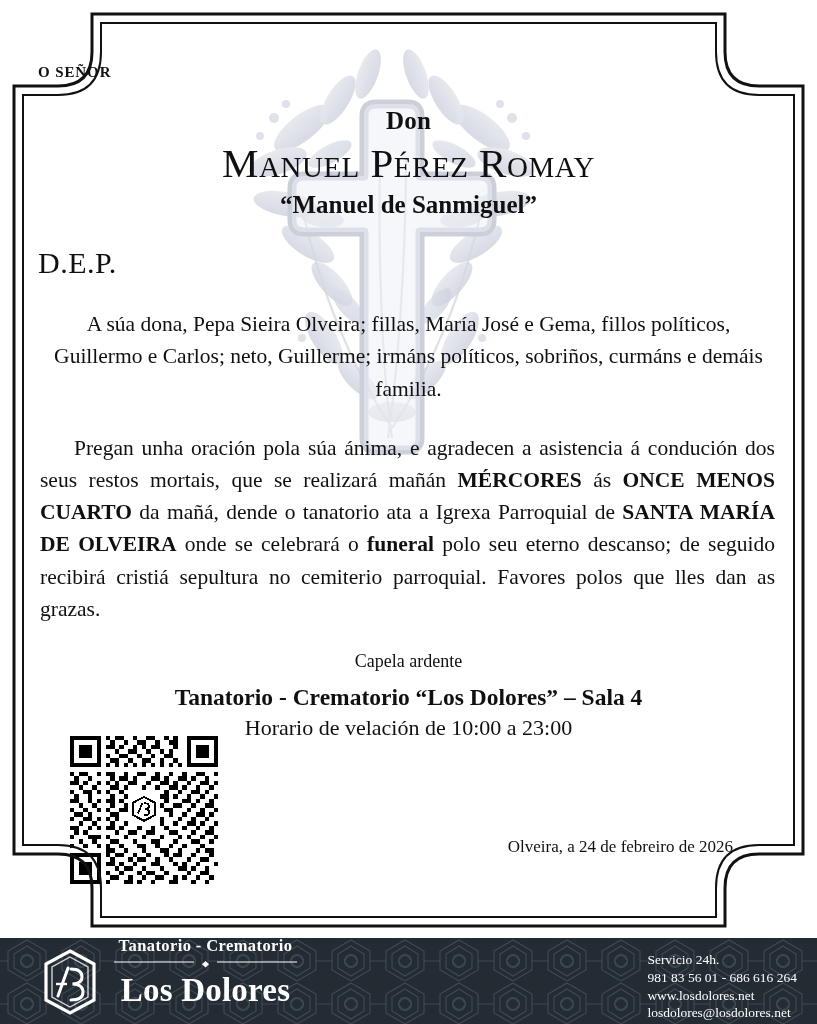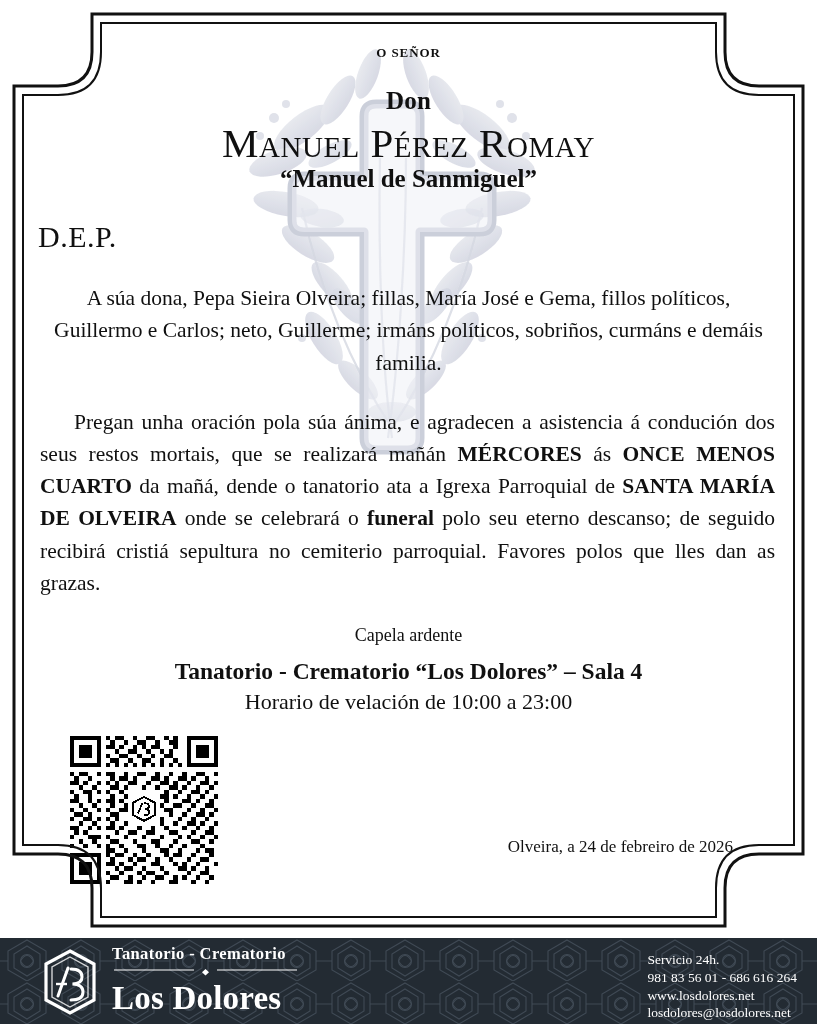--- a/index.html
+++ b/index.html
@@ -47,25 +47,25 @@
   
   #content {
     position: absolute;
     left: 38px;
     top: 0;
     width: 741px;
     z-index: 3;
   }
 
   .line-senor {
-    text-align: center;
-    font-size: 13px;
+    text-align: left;
+    font-size: 15px;
     font-weight: bold;
     letter-spacing: 0.9px;
-    margin-top: 45px;
+    margin-top: 64px;
     font-variant: small-caps;
     text-transform: uppercase;
   }
   .line-don {
     text-align: center;
     font-size: 25px;
     font-weight: bold;
     margin-top: 26px;
     letter-spacing: 0.2px;
   }
@@ -75,20 +75,21 @@
     font-weight: normal;
     font-variant: small-caps;
     letter-spacing: 0.5px;
     margin-top: 7px;
     line-height: 1.04;
   }
   .line-alias {
     text-align: center;
     font-size: 25px;
     font-weight: bold;
+    margin-top: 6px;
   }
   .line-death {
     text-align: center;
     font-size: 21px;
     margin-top: 7px;
   }
   .line-dep {
     text-align: left;
     font-size: 30px;
     font-weight: normal;
@@ -178,23 +179,24 @@
     position: absolute;
     left: 34px;
     top: 10px;
     width: 72px;
     height: 68px;
     z-index: 2;
   }
   #footer-brand {
     position: absolute;
     left: 112px;
-    top: 8px;
+    top: 0;
     z-index: 2;
     color: #ffffff;
+    text-align: center;
   }
   .brand-kicker {
     font-size: 16.5px;
     font-weight: bold;
     letter-spacing: 0.4px;
     white-space: nowrap;
     line-height: 1;
   }
   .brand-kicker-rule {
     position: relative;

